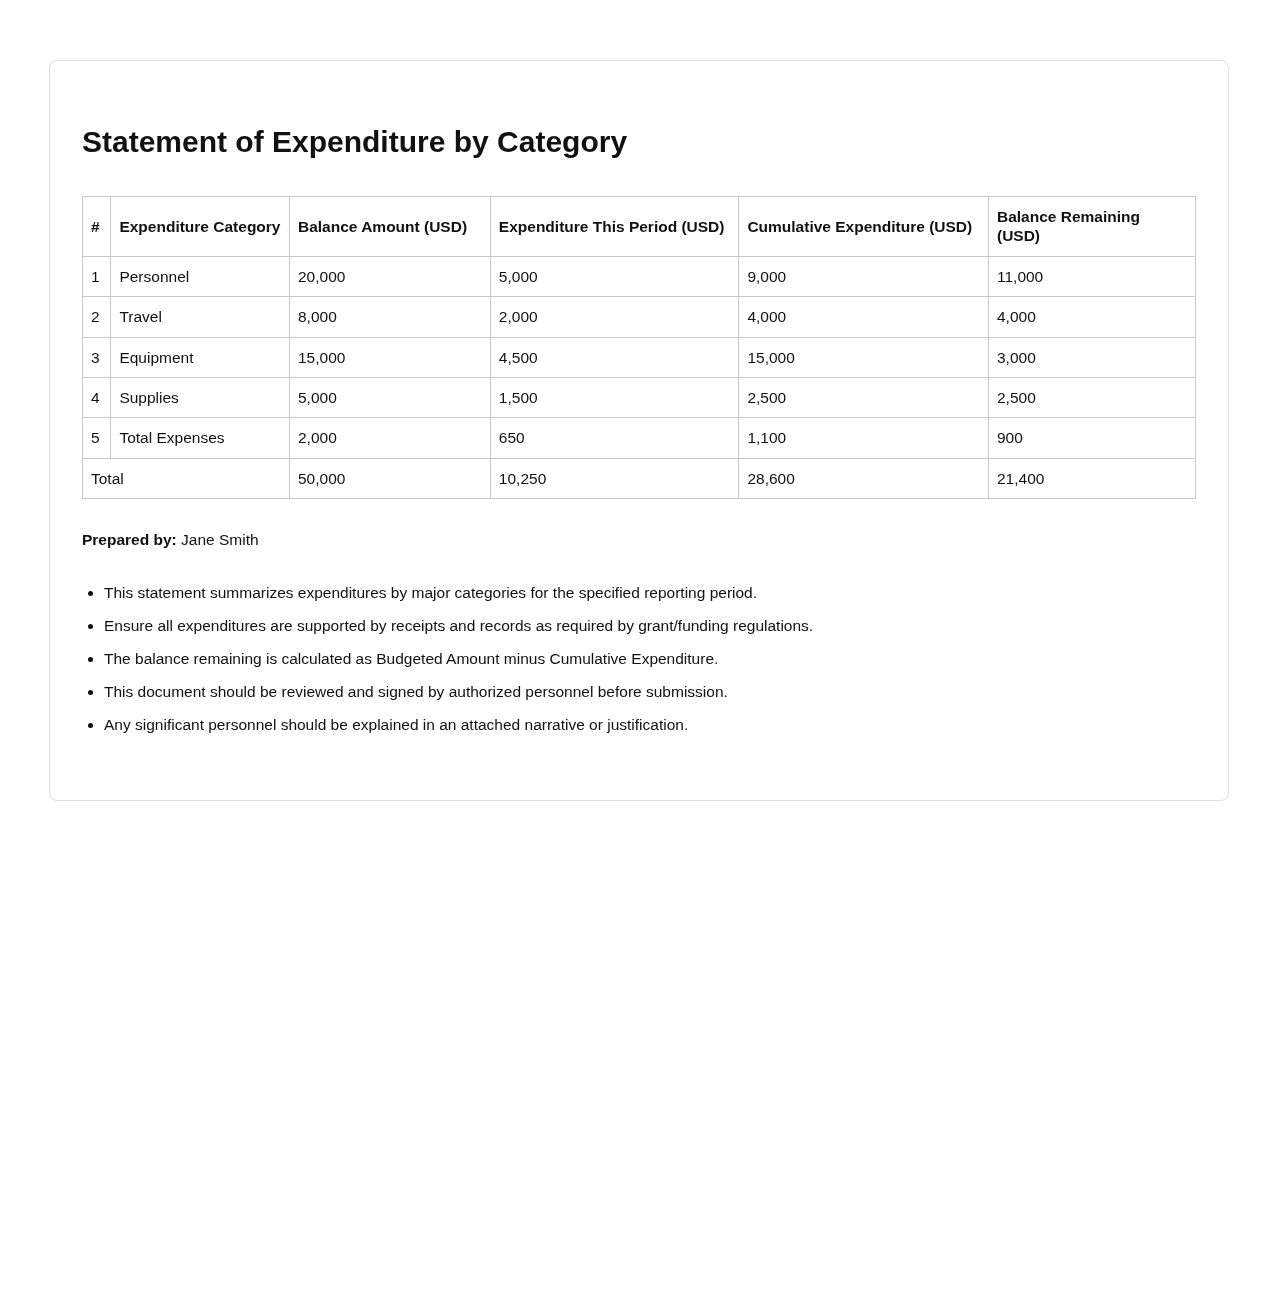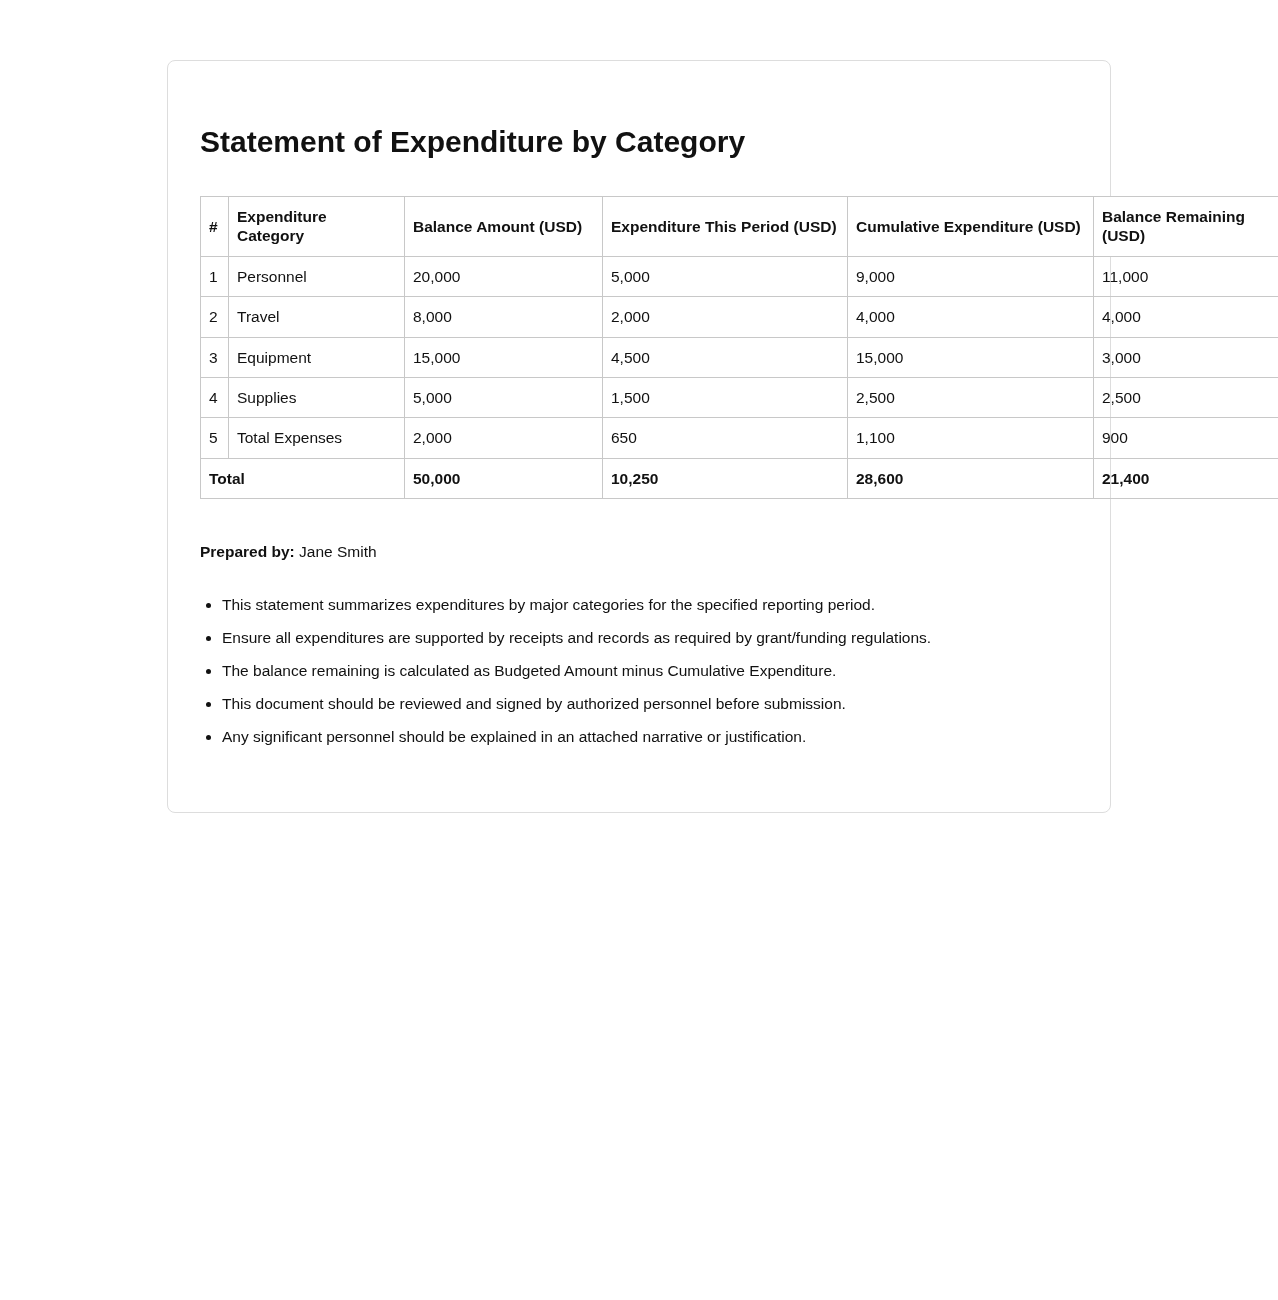--- a/index.html
+++ b/index.html
@@ -9,21 +9,21 @@
     background: #ffffff;
     font-family: "Liberation Sans", "DejaVu Sans", sans-serif;
     color: #111111;
   }
   .page {
     width: 1278px;
     min-height: 1300px;
     background: #ffffff;
   }
   .card {
-    width: 944px;
+    width: 1180px;
     margin: 60px auto 0 auto;
     background: #ffffff;
     border: 1px solid #dddddd;
     border-radius: 8px;
     padding: 64px 32px 52px 32px;
   }
   h1.doc-title {
     margin: 0 0 38px 0;
     font-size: 30px;
     font-weight: bold;
@@ -55,24 +55,24 @@
   table.expenditure thead th {
     font-weight: bold;
     background: #ffffff;
   }
   col.c-num       { width: 28px;  }
   col.c-category  { width: 176px; }
   col.c-budgeted  { width: 198px; }
   col.c-period    { width: 245px; }
   col.c-cumulative{ width: 246px; }
   col.c-balance   { width: 204px; }
-  tr.total-row td { font-weight: bold; }
+  tr.total-row td { font-weight: normal; }
 
   .signature {
-    margin-top: 40px;
+    margin-top: 28px;
     font-size: 15.5px;
     line-height: 1.65;
   }
   .signature .label { font-weight: bold; }
 
   ul.notes {
     margin: 30px 0 8px 0;
     padding: 0 0 0 22px;
     font-size: 15.5px;
   }

